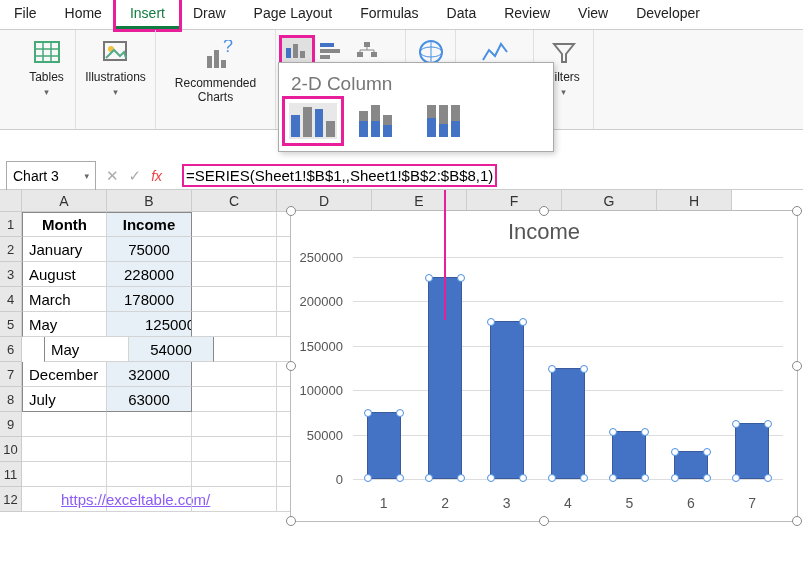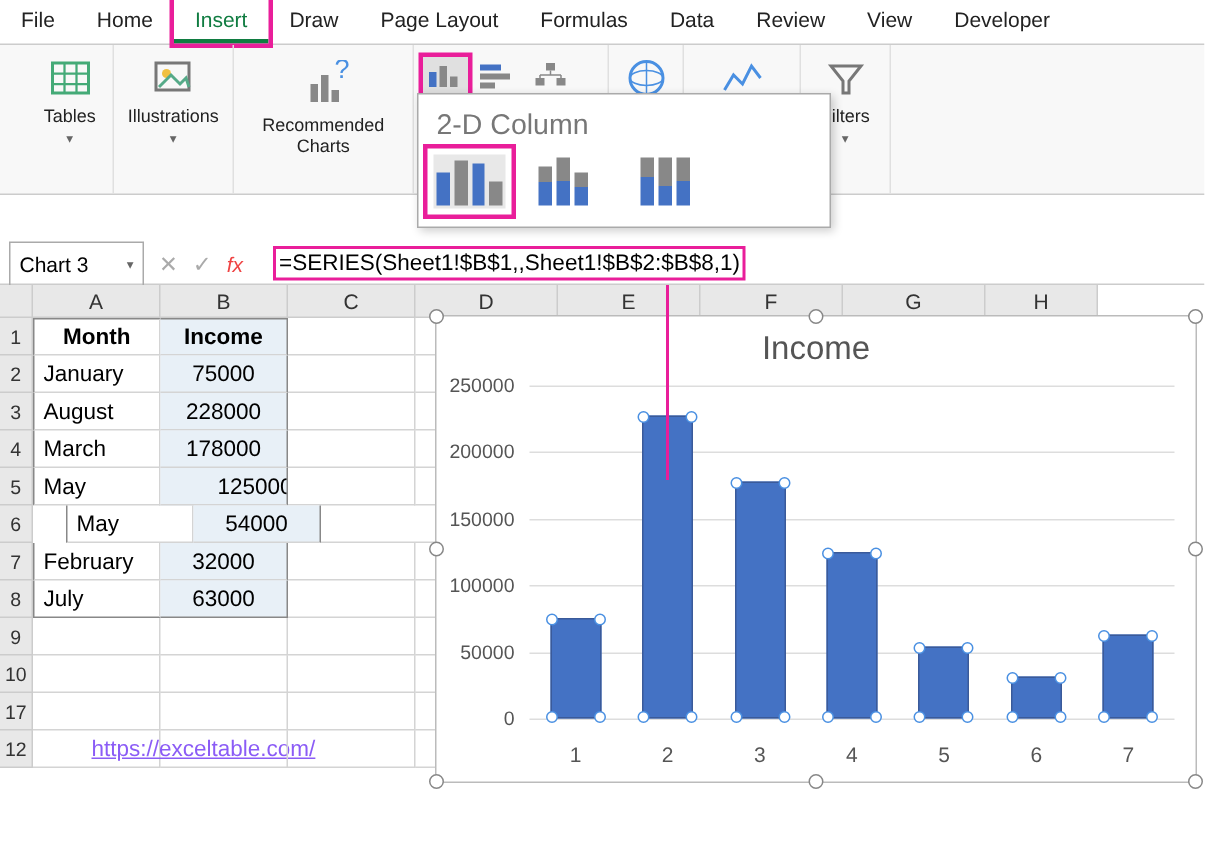--- a/index.html
+++ b/index.html
@@ -249,21 +249,21 @@
       <div class="rh">1</div>
       <div class="rh">2</div>
       <div class="rh">3</div>
       <div class="rh">4</div>
       <div class="rh">5</div>
       <div class="rh">6</div>
       <div class="rh">7</div>
       <div class="rh">8</div>
       <div class="rh">9</div>
       <div class="rh">10</div>
-      <div class="rh">17</div>
+      <div class="rh">11</div>
       <div class="rh">12</div>
     </div>
   <div class="grid-body" id="grid-body">
       <div class="grid-row">
         <div class="cell col-A hdr-cell" style="border-top: 1px solid rgb(136, 136, 136); border-left: 1px solid rgb(136, 136, 136);">Month</div>
         <div class="cell col-B hdr-cell selected-range" style="border-top: 1px solid rgb(136, 136, 136); border-right: 1px solid rgb(136, 136, 136);">Income</div>
         <div class="cell col-C"></div>
         <div class="cell col-D"></div>
         <div class="cell col-E"></div>
         <div class="cell col-F"></div>
@@ -314,21 +314,21 @@
         <div class="cell col-A" style="border-left: 1px solid rgb(136, 136, 136); margin-left: 22px;">May</div>
         <div class="cell col-B num selected-range" style="border-right: 1px solid rgb(136, 136, 136);">54000</div>
         <div class="cell col-C"></div>
         <div class="cell col-D"></div>
         <div class="cell col-E"></div>
         <div class="cell col-F"></div>
         <div class="cell col-G"></div>
         <div class="cell col-H"></div>
       </div>
       <div class="grid-row">
-        <div class="cell col-A" style="border-left: 1px solid rgb(136, 136, 136);">February</div>
+        <div class="cell col-A" style="border-left: 1px solid rgb(136, 136, 136);">December</div>
         <div class="cell col-B num selected-range" style="border-right: 1px solid rgb(136, 136, 136);">32000</div>
         <div class="cell col-C"></div>
         <div class="cell col-D"></div>
         <div class="cell col-E"></div>
         <div class="cell col-F"></div>
         <div class="cell col-G"></div>
         <div class="cell col-H"></div>
       </div>
       <div class="grid-row">
         <div class="cell col-A" style="border-left: 1px solid rgb(136, 136, 136); border-bottom: 1px solid rgb(136, 136, 136);">July</div>

